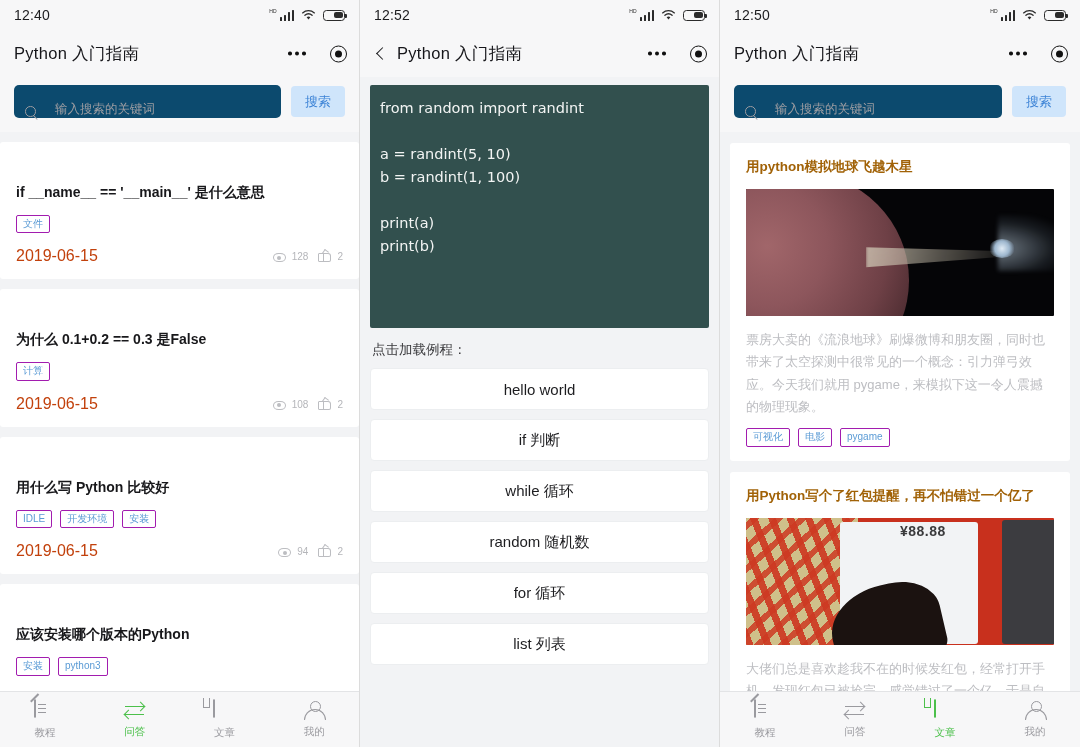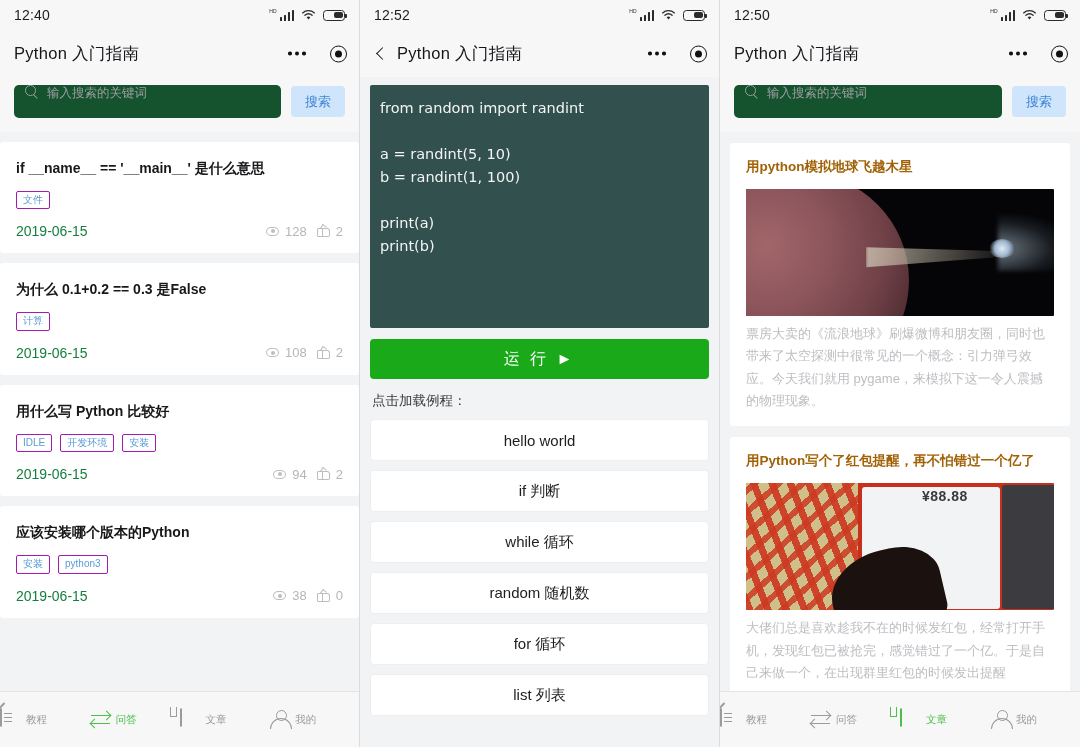--- a/index.html
+++ b/index.html
@@ -81,22 +81,22 @@
   .target::after { content:""; width: 7px; height: 7px; border-radius: 50%; background: #111; }
 
   
   .searchbar {
     flex: 0 0 auto;
     background: #f7f7f8;
     padding: 8px 14px 14px 14px;
     display: flex; align-items: center; gap: 10px;
   }
   .search-field {
-    flex: 1; height: 33px; background: #14532d; border-radius: 5px;
-    display: flex; align-items: flex-start; gap: 10px; padding: 0 11px;
+    flex: 1; height: 33px; background: #0c4a6e; border-radius: 5px;
+    display: flex; align-items: flex-end; gap: 18px; padding: 0 11px;
   }
   .mag { width: 12px; height: 12px; position: relative; flex: 0 0 auto; }
   .mag::before {
     content:""; position:absolute; left:0; top:0; width: 8.5px; height: 8.5px;
     border: 1.4px solid #9b9ba0; border-radius: 50%;
   }
   .mag::after {
     content:""; position:absolute; right:0px; bottom:0px; width: 4.5px; height: 1.4px;
     background: #9b9ba0; transform: rotate(45deg);
   }
@@ -112,31 +112,31 @@
   .content.padded { padding: 0 10px; }
 
   
   .qa-card {
     background: #fff; border-radius: 3px;
     margin: 0 0 10px 0; padding: 17px 16px 14px 16px;
   }
   .qa-card:first-child { margin-top: 10px; }
   .qa-title {
     font-size: 14px; font-weight: bold; color: #18181b;
-    margin-bottom: 13px; line-height: 1.35;
+    margin-bottom: 13px; line-height: 1.35; margin-top: 24px;
   }
   .tagrow { display: flex; gap: 8px; margin-bottom: 14px; flex-wrap: wrap; }
   .tag {
     font-size: 10px; color: #5b9bd5;
     border: 1px solid #a21caf; border-radius: 2px;
     padding: 2px 6px; line-height: 1.25; background: #fff;
   }
   .metarow { display: flex; align-items: center; justify-content: space-between; }
-  .date { font-size: 14px; color: #15803d; }
-  .stats { display: flex; align-items: center; gap: 6px; font-size: 13px; color: #b5b6ba; }
+  .date { font-size: 16px; color: #c2410c; }
+  .stats { display: flex; align-items: flex-end; gap: 6px; font-size: 10px; color: #b5b6ba; }
   .eye {
     width: 13px; height: 9px; border: 1.2px solid #bcbdc1;
     border-radius: 50% 50% 50% 50% / 60% 60% 60% 60%;
     display: flex; align-items: center; justify-content: center; flex: 0 0 auto;
   }
   .eye::after { content:""; width: 4px; height: 4px; border-radius: 50%; background: #bcbdc1; }
   .thumb { width: 13px; height: 12px; position: relative; flex: 0 0 auto; margin-left: 4px; }
   .thumb::before {
     content:""; position:absolute; left:0; bottom:0; width: 4px; height: 7px;
     border: 1.2px solid #bcbdc1; border-radius: 1px;
@@ -173,21 +173,21 @@
     display: block; width: calc(100% - 20px); margin: 0 10px 9px 10px;
     background: #fff; border: 1px solid #eceef0; border-radius: 4px;
     height: 42px; font-size: 15px; color: #1d1d20;
     font-family: inherit; cursor: pointer;
   }
 
   
   .art-card { background: #fff; border-radius: 3px; margin: 11px 0 0 0; padding: 15px 16px 14px 16px; }
   .art-title { font-size: 13.5px; font-weight: bold; color: #a16207; margin-bottom: 12px; line-height: 1.4; }
   .art-thumb { width: 100%; height: 127px; border-radius: 1px; overflow: hidden; position: relative; }
-  .art-body { font-size: 13px; color: #bdbec2; line-height: 1.72; margin-top: 7px; }
+  .art-body { font-size: 13px; color: #bdbec2; line-height: 1.72; margin-top: 13px; }
   .art-card .tagrow { margin-top: 10px; margin-bottom: 0; }
 
   
   .planet-img { background: #050507; }
   .planet-img .planet {
     position: absolute; left: -52px; top: -16px; width: 215px; height: 215px;
     border-radius: 50%;
     background: radial-gradient(circle at 34% 34%, #a1666a 0%, #8d565c 30%, #6e4046 60%, #3d2327 88%, #1b1012 100%);
   }
   .planet-img .jet {
@@ -211,21 +211,21 @@
   
   .rp-img { background: #c8301d; }
   .rp-img .rp-left {
     position: absolute; left: 0; top: 0; width: 112px; height: 100%;
     background:
       repeating-linear-gradient(68deg, rgba(205,57,34,.92) 0 7px, rgba(206,190,140,.0) 7px 17px),
       repeating-linear-gradient(-42deg, rgba(205,57,34,.85) 0 6px, rgba(206,190,140,.0) 6px 16px),
       #cfc08a;
   }
   .rp-img .phone {
-    position: absolute; left: 116px; top: 4px; width: 138px; height: 122px;
+    position: absolute; left: 94px; top: 4px; width: 138px; height: 122px;
     background: #f2f3f5; border-radius: 3px;
   }
   .rp-img .phone .ph-top { height: 15px; background: #cf3a24; }
   .rp-img .phone .ph-row {
     height: 7px; margin: 8px 10px 0 10px; background: #e3e5e8; border-radius: 1px;
   }
   .rp-img .phone .ph-row.short { width: 42px; }
   .rp-img .phone .ph-amt {
     text-align: center; color: #3a3a3c; font-size: 14px; font-weight: bold;
     margin-top: 13px; letter-spacing: .5px;
@@ -242,21 +242,21 @@
     background: #1b1210; border-radius: 52% 40% 20% 44%;
     transform: rotate(-13deg);
   }
 
   
   .tabbar {
     flex: 0 0 56px; height: 56px;
     background: #f7f7f8; border-top: 1px solid #e3e4e6;
     display: flex; align-items: center;
   }
-  .tab { flex: 1; display: flex; flex-direction: row; align-items: center; gap: 4px; cursor: pointer; }
+  .tab { flex: 1; display: flex; flex-direction: column; align-items: center; gap: 4px; cursor: pointer; }
   .tab-label { font-size: 10.5px; color: #9a9a9f; }
   .tab.active .tab-label { color: #4cc04b; }
   .tab-ico { width: 22px; height: 22px; position: relative; }
 
   
   .ico-doc { border: 1.5px solid #9a9a9f; border-radius: 1.5px; width: 17px; height: 19px; position: relative; margin: 1px auto 0 auto; }
   .ico-doc::before {
     content:""; position:absolute; left: 3px; top: 4px; width: 8px; height: 1.4px;
     background: #9a9a9f; box-shadow: 0 4px 0 #9a9a9f, 0 8px 0 #9a9a9f;
   }
@@ -488,21 +488,20 @@
     <div class="content">
       <div class="code-wrap">
         <div class="code-box">from random import randint
 
 a = randint(5, 10)
 b = randint(1, 100)
 
 print(a)
 print(b)</div>
       </div>
-      <button class="run-btn">运 行 ►</button>
       <div class="load-label">点击加载例程：</div>
       <button class="example-btn">hello world</button>
       <button class="example-btn">if 判断</button>
       <button class="example-btn">while 循环</button>
       <button class="example-btn">random 随机数</button>
       <button class="example-btn">for 循环</button>
       <button class="example-btn">list 列表</button>
     </div>
   </div>
 
@@ -552,20 +551,25 @@
     <div class="content padded">
       <div class="art-card">
         <div class="art-title">用python模拟地球飞越木星</div>
         <div class="art-thumb planet-img">
           <span class="planet"></span>
           <span class="jet"></span>
           <span class="tail"></span>
           <span class="comet"></span>
         </div>
         <div class="art-body">票房大卖的《流浪地球》刷爆微博和朋友圈，同时也带来了太空探测中很常见的一个概念：引力弹弓效应。今天我们就用 pygame，来模拟下这一令人震撼的物理现象。</div>
+        <div class="tagrow">
+          <span class="tag">可视化</span>
+          <span class="tag">电影</span>
+          <span class="tag">pygame</span>
+        </div>
       </div>
 
       <div class="art-card">
         <div class="art-title">用Python写个了红包提醒，再不怕错过一个亿了</div>
         <div class="art-thumb rp-img">
           <span class="rp-left"></span>
           <span class="phone">
             <span class="ph-top"></span>
             <span class="ph-row short"></span>
             <span class="ph-row"></span>

